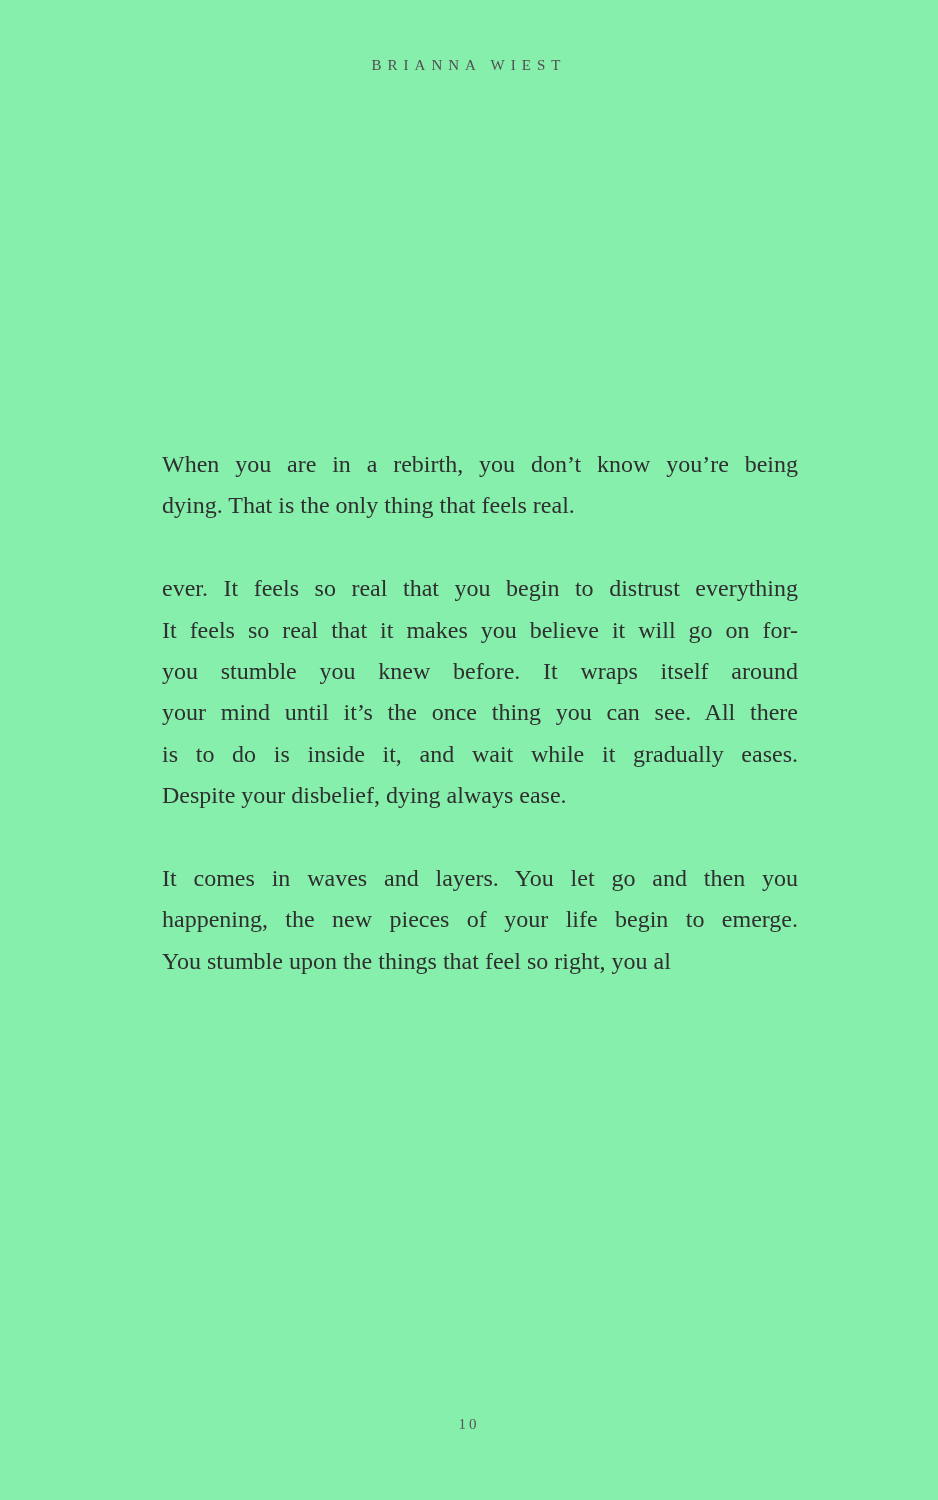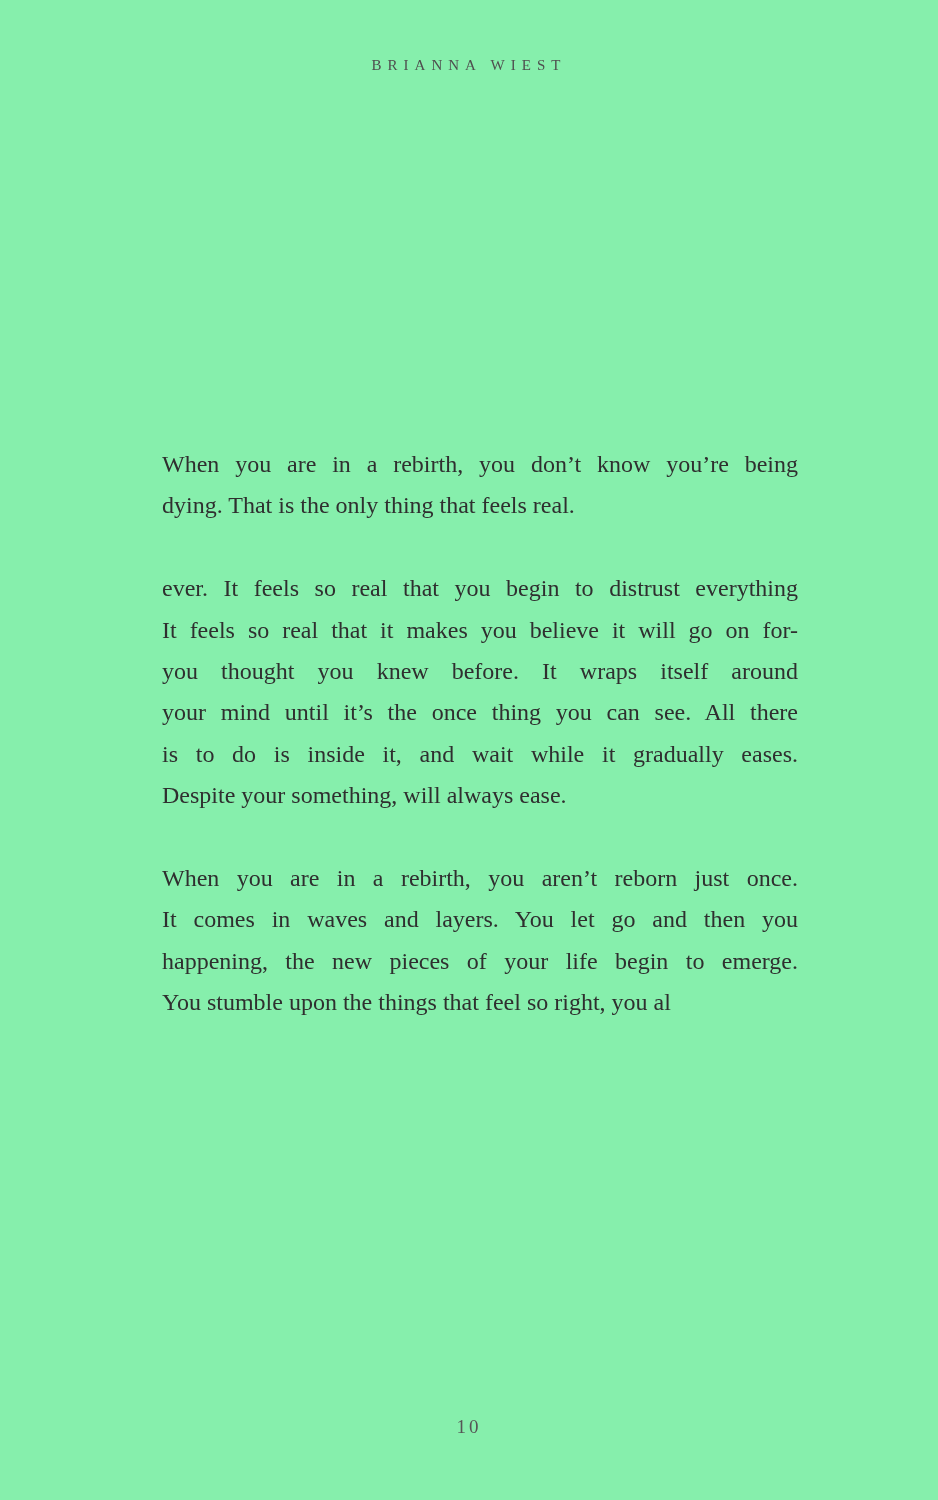--- a/index.html
+++ b/index.html
@@ -50,47 +50,46 @@
   .line.j {
     text-align: justify;
     text-align-last: justify;
   }
   .folio {
     position: absolute;
     top: 1416px;
     left: 0;
     width: 100%;
     text-align: center;
-    font-size: 19px;
+    font-size: 15px;
     letter-spacing: 3px;
     color: #565656;
     font-variant-numeric: oldstyle-nums;
   }
 </style>
 </head>
 <body>
 
 <div class="page">
   <div class="running-head">BRIANNA WIEST</div>
 
   <div class="body-text">
       <div class="paragraph">
         <div class="line j">When you are in a rebirth, you don’t know you’re being</div>
         <div class="line">dying. That is the only thing that feels real.</div>
       </div>
       <div class="paragraph">
         <div class="line j">ever. It feels so real that you begin to distrust everything</div>
         <div class="line j">It feels so real that it makes you believe it will go on for-</div>
-        <div class="line j">you thought you knew before. It wraps itself around</div>
+        <div class="line j">you stumble you knew before. It wraps itself around</div>
         <div class="line j">your mind until it’s the once thing you can see. All there</div>
         <div class="line j">is to do is inside it, and wait while it gradually eases.</div>
-        <div class="line">Despite your something, will always ease.</div>
+        <div class="line">Despite your disbelief, dying always ease.</div>
       </div>
       <div class="paragraph">
-        <div class="line j">When you are in a rebirth, you aren’t reborn just once.</div>
         <div class="line j">It comes in waves and layers. You let go and then you</div>
         <div class="line j">happening, the new pieces of your life begin to emerge.</div>
         <div class="line">You stumble upon the things that feel so right, you al</div>
       </div>
     </div>
 
   <div class="folio">10</div>
 </div>
 
 </body></html>

